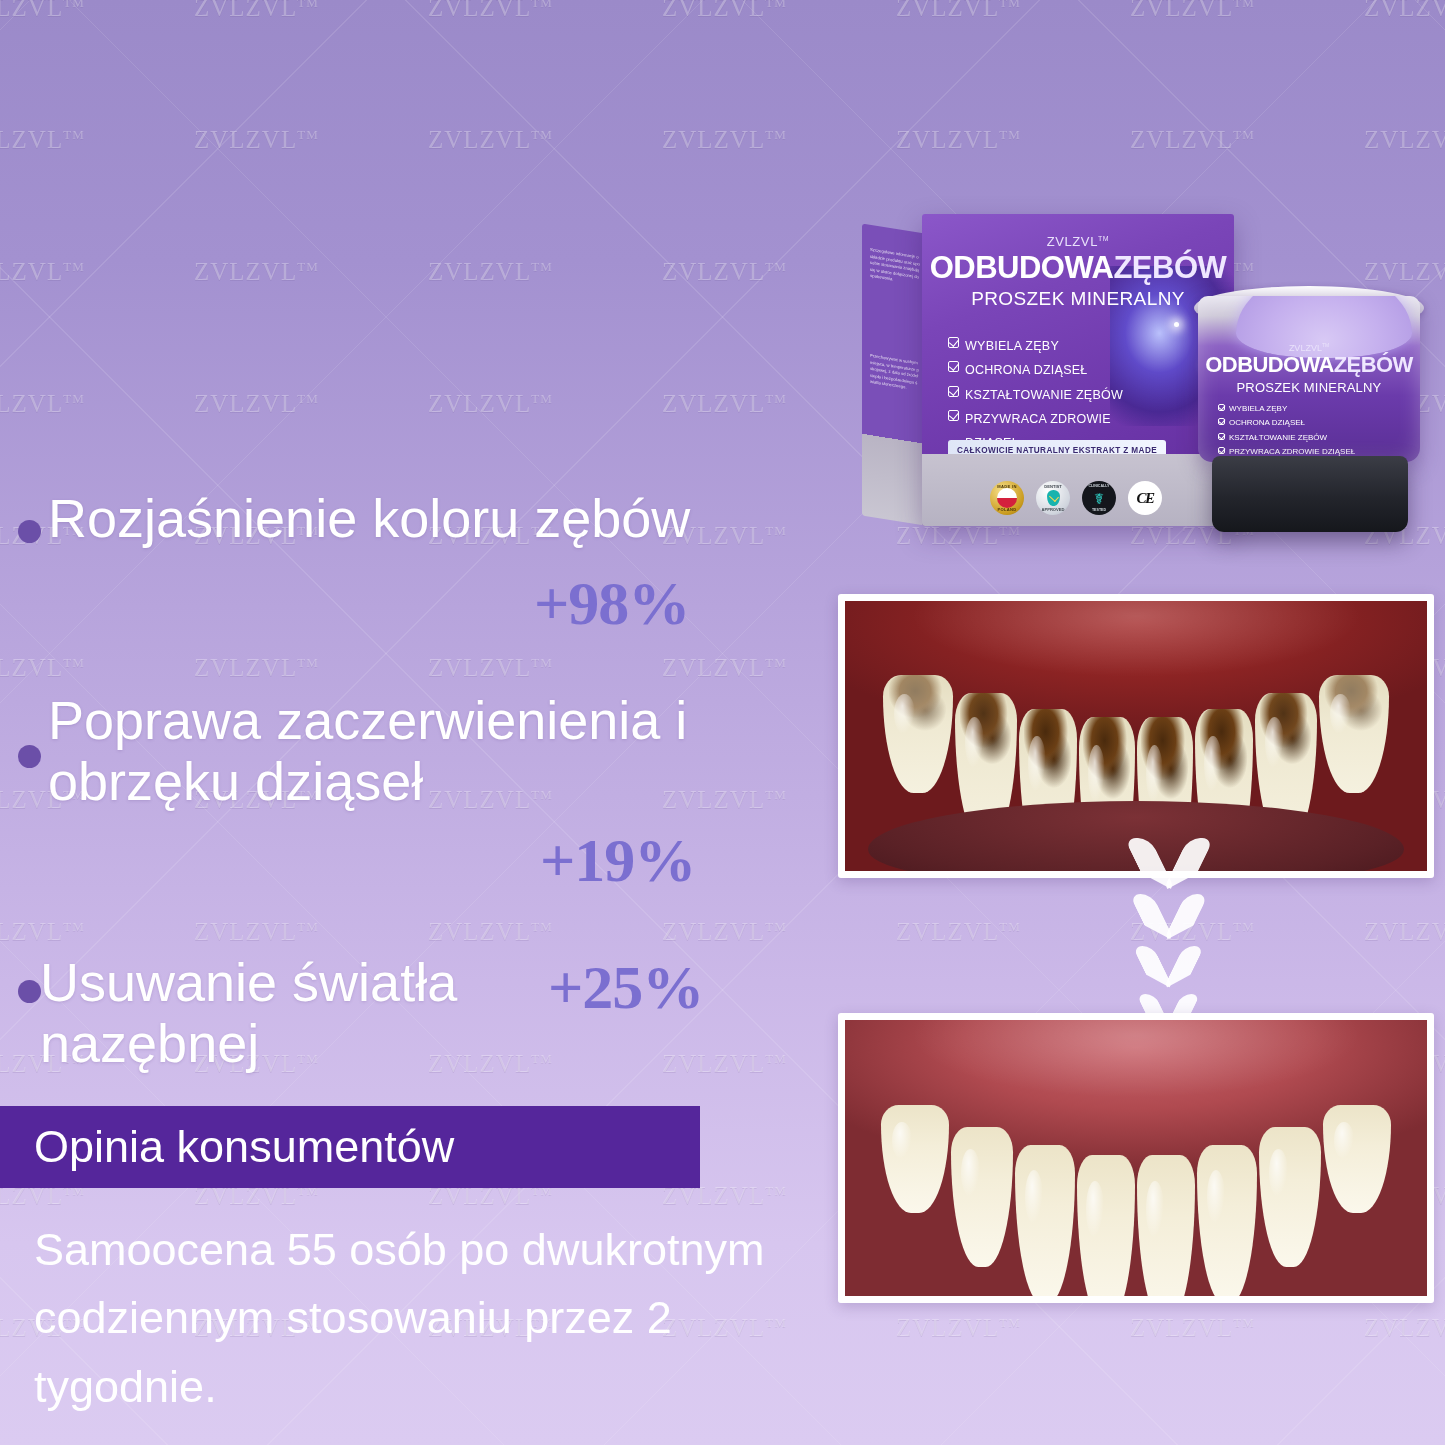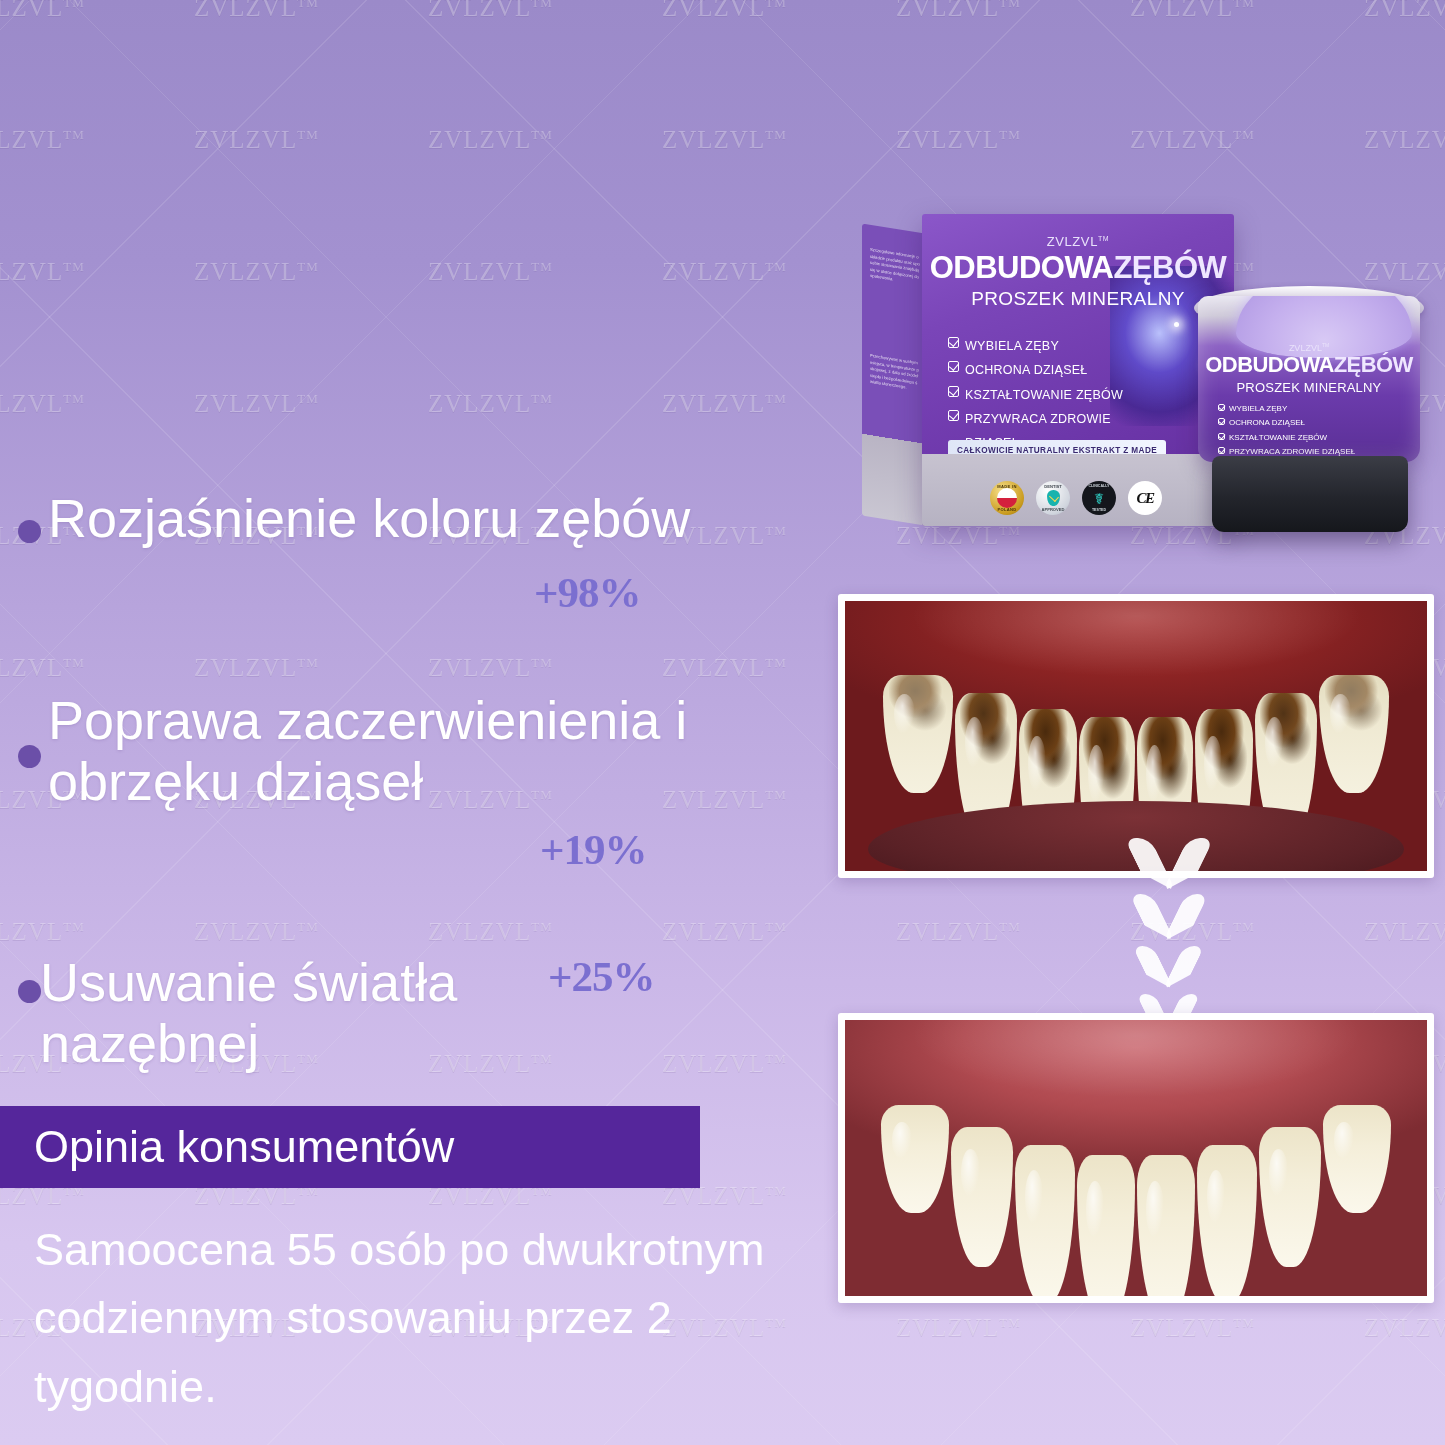--- a/index.html
+++ b/index.html
@@ -48,21 +48,21 @@
   .dot {
     position:absolute; width:23px; height:23px; border-radius:50%;
     background:#6b4fa8;
   }
   .btxt {
     color:#ffffff; font-size:54px; line-height:1.13; font-weight:400;
     letter-spacing:0px;
     text-shadow:0 1px 3px rgba(110,85,150,.25);
   }
   .pct {
-    color:#7b6fd0; font-weight:700; font-size:43px;
+    color:#7b6fd0; font-weight:700; font-size:62px;
     font-family:"Liberation Serif", serif;
     letter-spacing:-1px;
     text-align:right;
   }
 
   #b1 { position:absolute; left:18px; top:40px; }
   #b1t { position:absolute; left:48px; top:8px; width:780px; }
   #b1p { position:absolute; left:534px; top:88px; }
 
   #b2 { position:absolute; left:18px; top:265px; }

